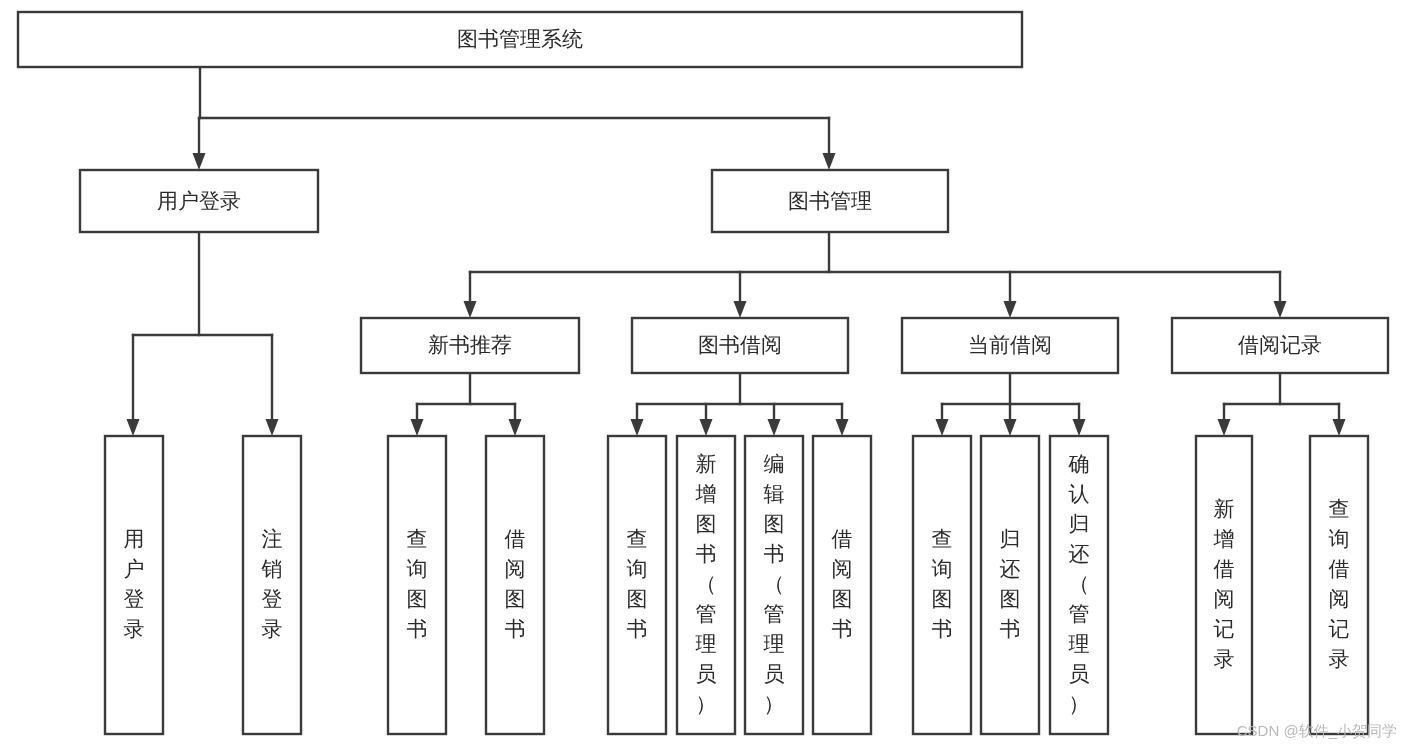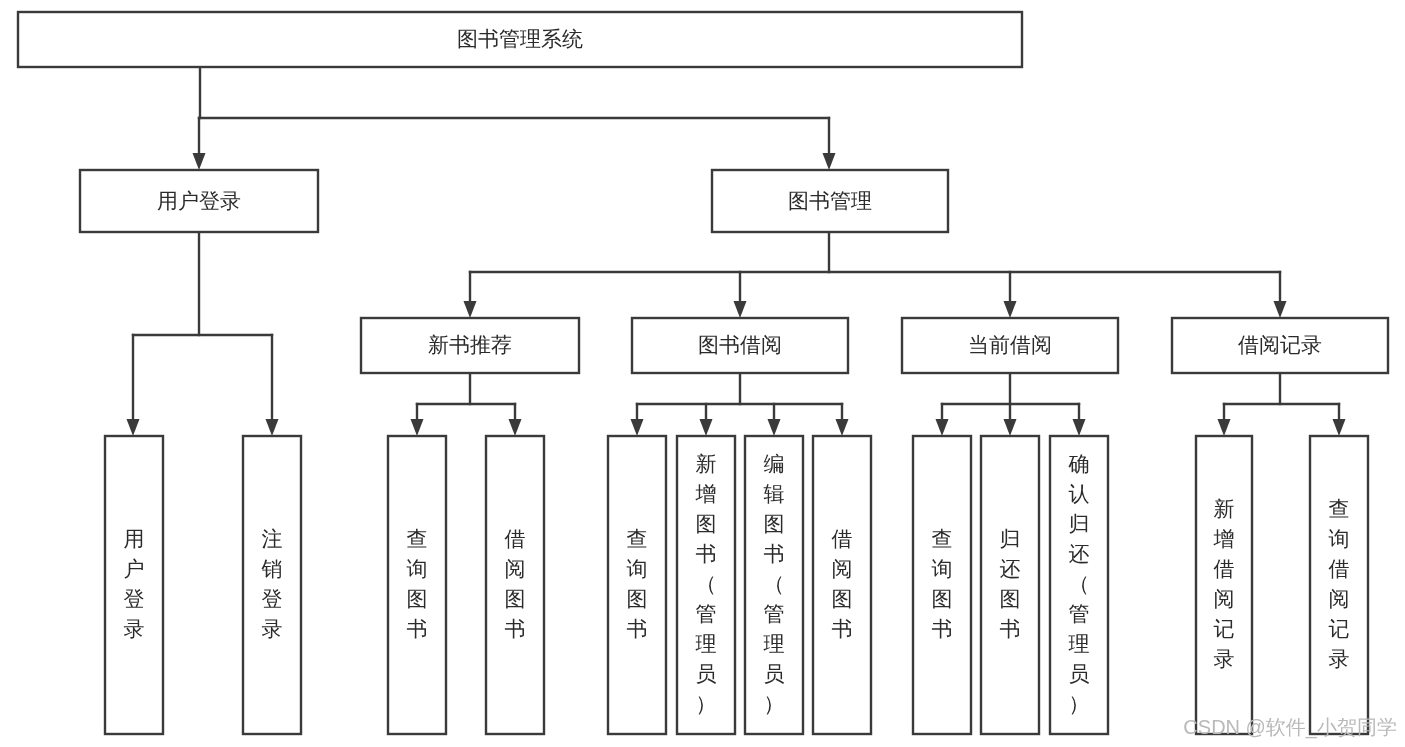--- a/index.html
+++ b/index.html
@@ -18,21 +18,21 @@
     font-family:"Liberation Sans","DejaVu Sans",sans-serif;
     fill:#2b2b2b;
     text-anchor:middle;
     dominant-baseline:middle;
   }
   .label-h{font-size:21px;}
   .watermark{
     position:absolute;
     right:8px;bottom:6px;
     font-family:"Liberation Sans","DejaVu Sans",sans-serif;
-    font-size:20px;
+    font-size:15px;
     color:#b9b9b9;
     white-space:nowrap;
     user-select:none;
   }
 </style>
 </head>
 <body>
 
 <div id="diagram-root">
   <svg id="tree" viewBox="0 0 1405 747" xmlns="http://www.w3.org/2000/svg">

